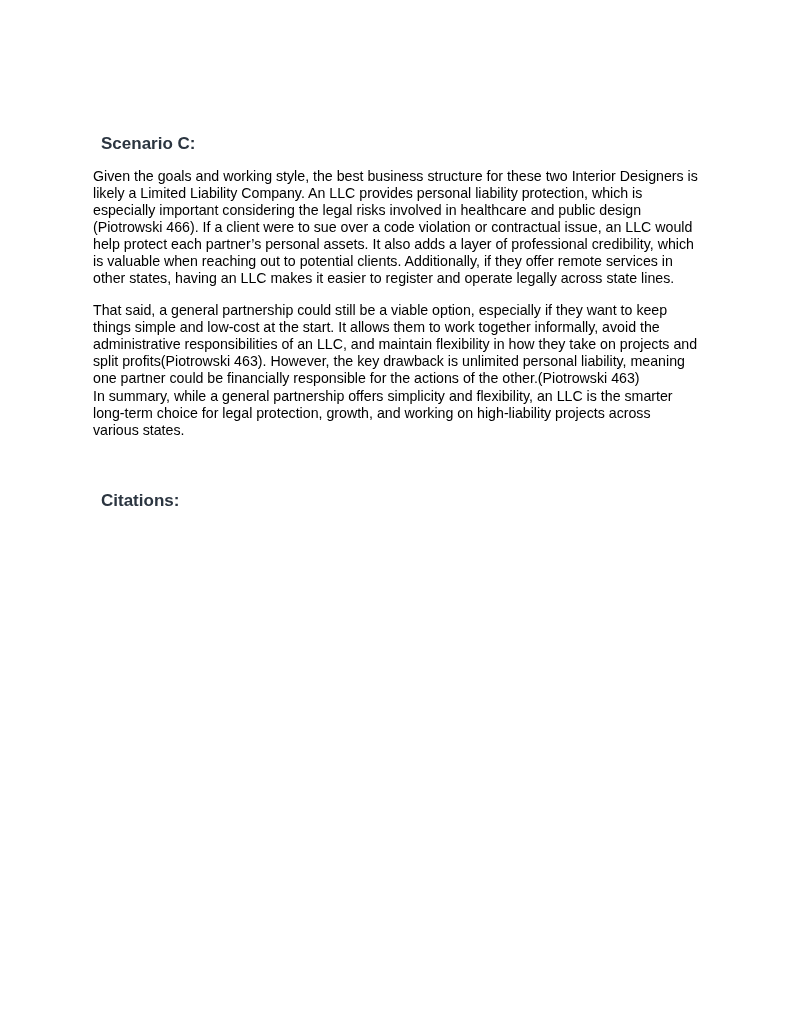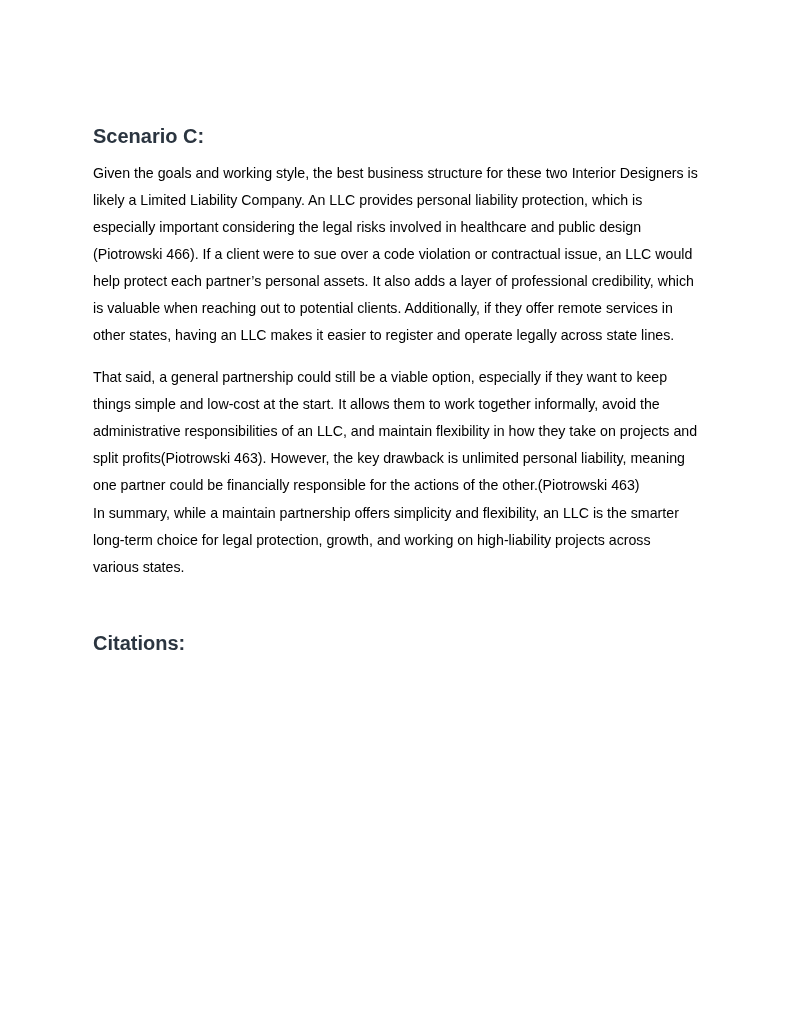--- a/index.html
+++ b/index.html
@@ -14,29 +14,29 @@
       overflow: hidden;
       font-family: "Liberation Sans", sans-serif;
     }
     .page {
       position: absolute;
       left: 93px;
       top: 126px;
       width: 606px;
     }
     .heading {
-      font-size: 20px;
+      font-size: 17px;
       font-weight: bold;
       color: #2b3540;
-      margin: 0;
+      margin: 8px;
       line-height: 20px;
     }
     .para {
       font-size: 14.2px;
-      line-height: 27px;
+      line-height: 17px;
       color: #000000;
       margin: 0;
     }
     #scenario-heading { margin-bottom: 14px; }
     #para-1 { margin-bottom: 15px; }
     #para-2 { margin-bottom: 1px; }
     #citations-heading {
       margin-top: 52px;
       margin-bottom: 14px;
     }
@@ -55,17 +55,17 @@
     }
   </style>
 </head>
 <body>
 
 <div class="page">
   <h2 id="scenario-heading" class="heading">Scenario C:</h2>
 
   <p id="para-1" class="para">Given the goals and working style, the best business structure for these two Interior Designers is likely a Limited Liability Company. An LLC provides personal liability protection, which is especially important considering the legal risks involved in healthcare and public design (Piotrowski 466). If a client were to sue over a code violation or contractual issue, an LLC would help protect each partner’s personal assets. It also adds a layer of professional credibility, which is valuable when reaching out to potential clients. Additionally, if they offer remote services in other states, having an LLC makes it easier to register and operate legally across state lines.</p>
   <p id="para-2" class="para">That said, a general partnership could still be a viable option, especially if they want to keep things simple and low-cost at the start. It allows them to work together informally, avoid the administrative responsibilities of an LLC, and maintain flexibility in how they take on projects and split profits(Piotrowski 463). However, the key drawback is unlimited personal liability, meaning one partner could be financially responsible for the actions of the other.(Piotrowski 463)</p>
-  <p id="para-3" class="para">In summary, while a maintain partnership offers simplicity and flexibility, an LLC is the smarter long-term choice for legal protection, growth, and working on high-liability projects across various states.</p>
+  <p id="para-3" class="para">In summary, while a general partnership offers simplicity and flexibility, an LLC is the smarter long-term choice for legal protection, growth, and working on high-liability projects across various states.</p>
 
   <h2 id="citations-heading" class="heading">Citations:</h2>
 
 </div>
 
 </body></html>

